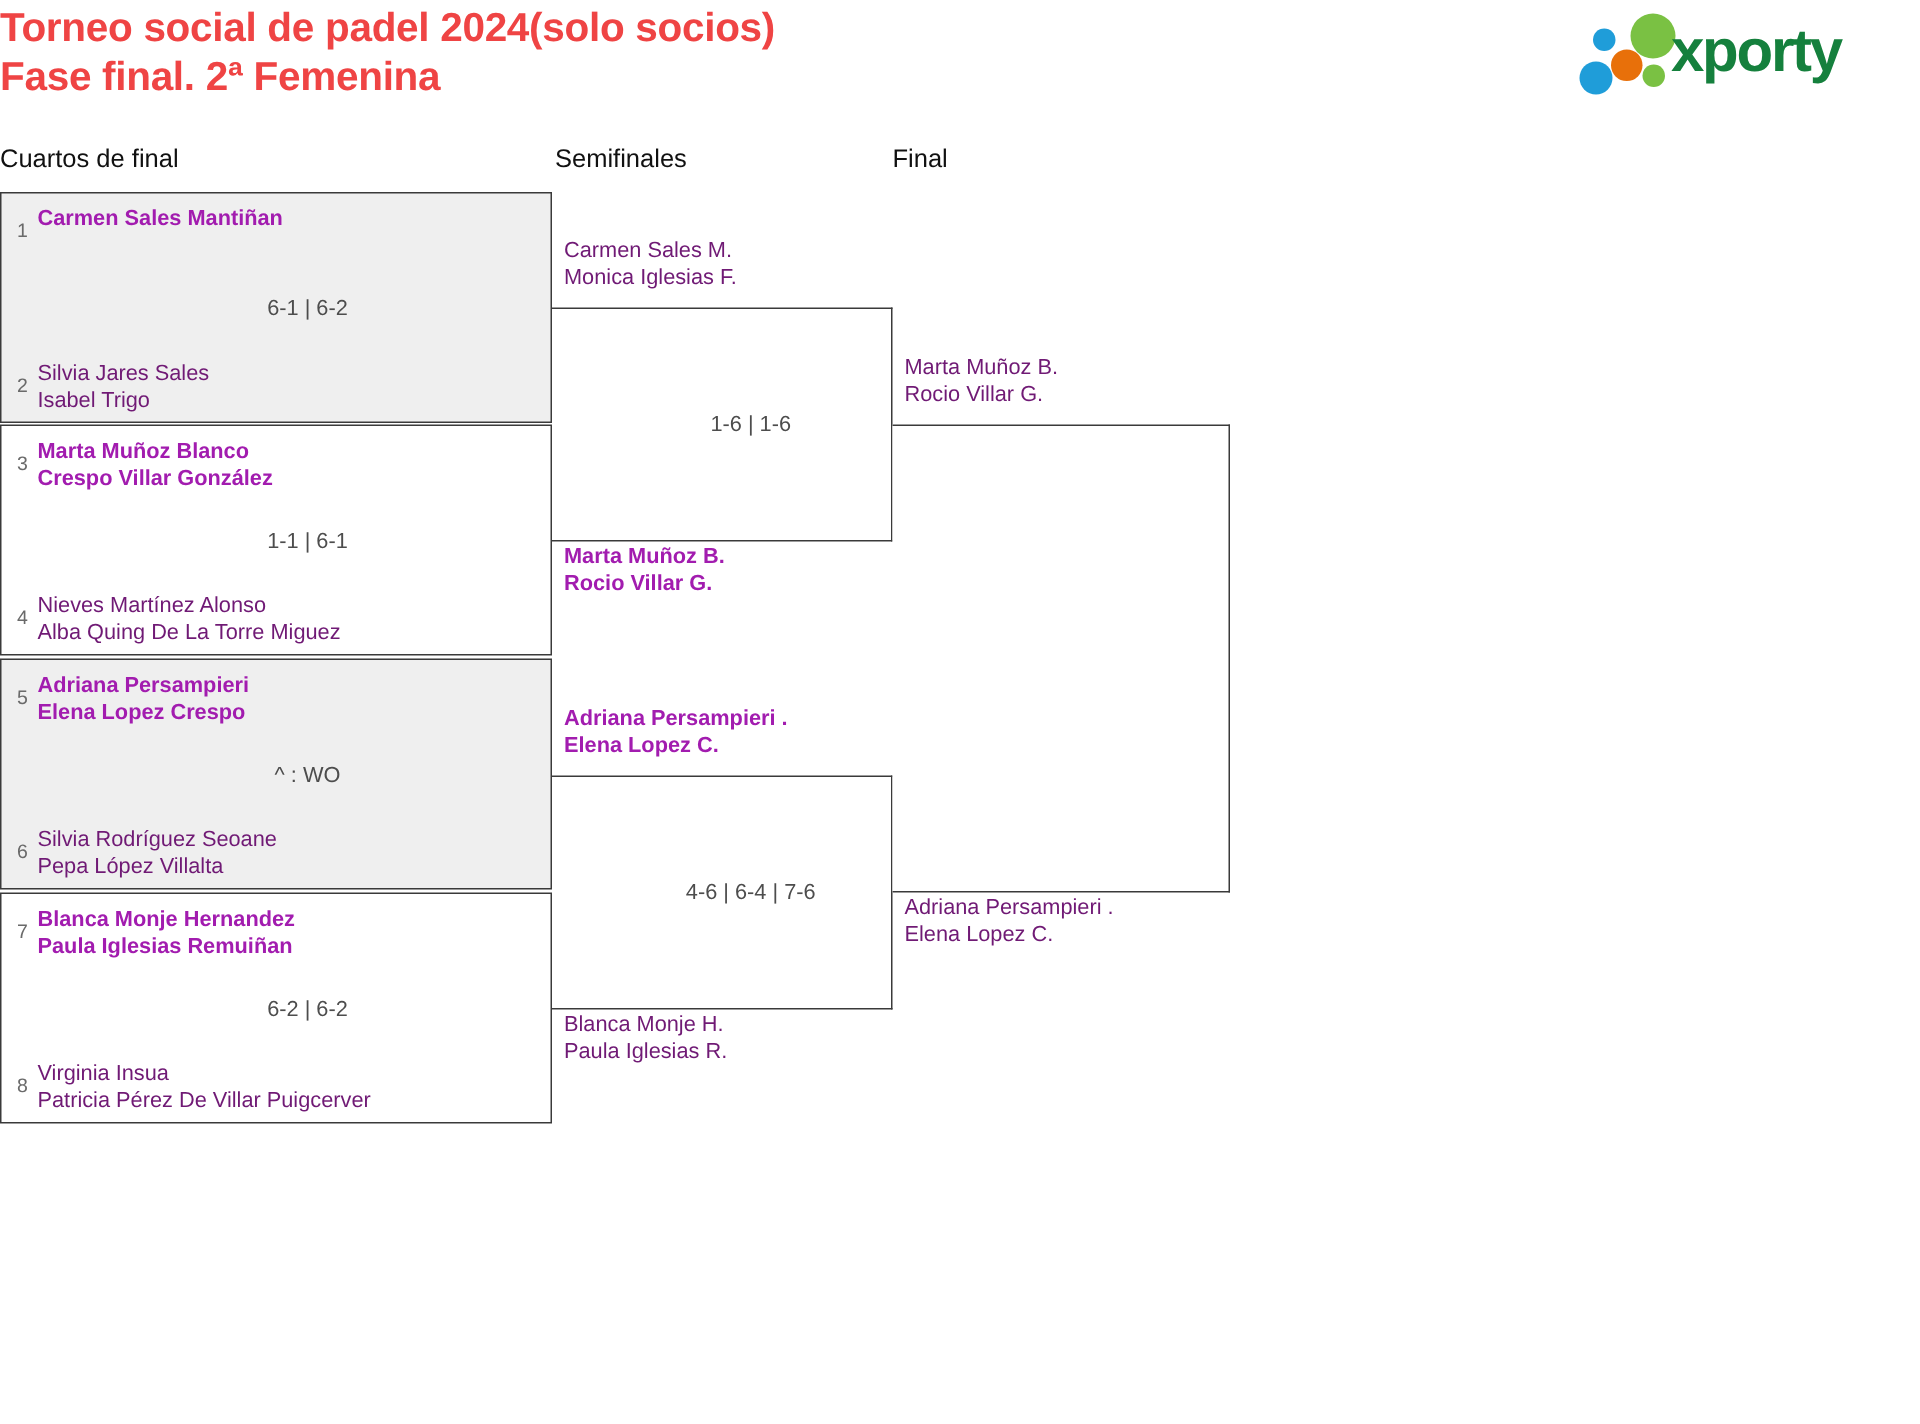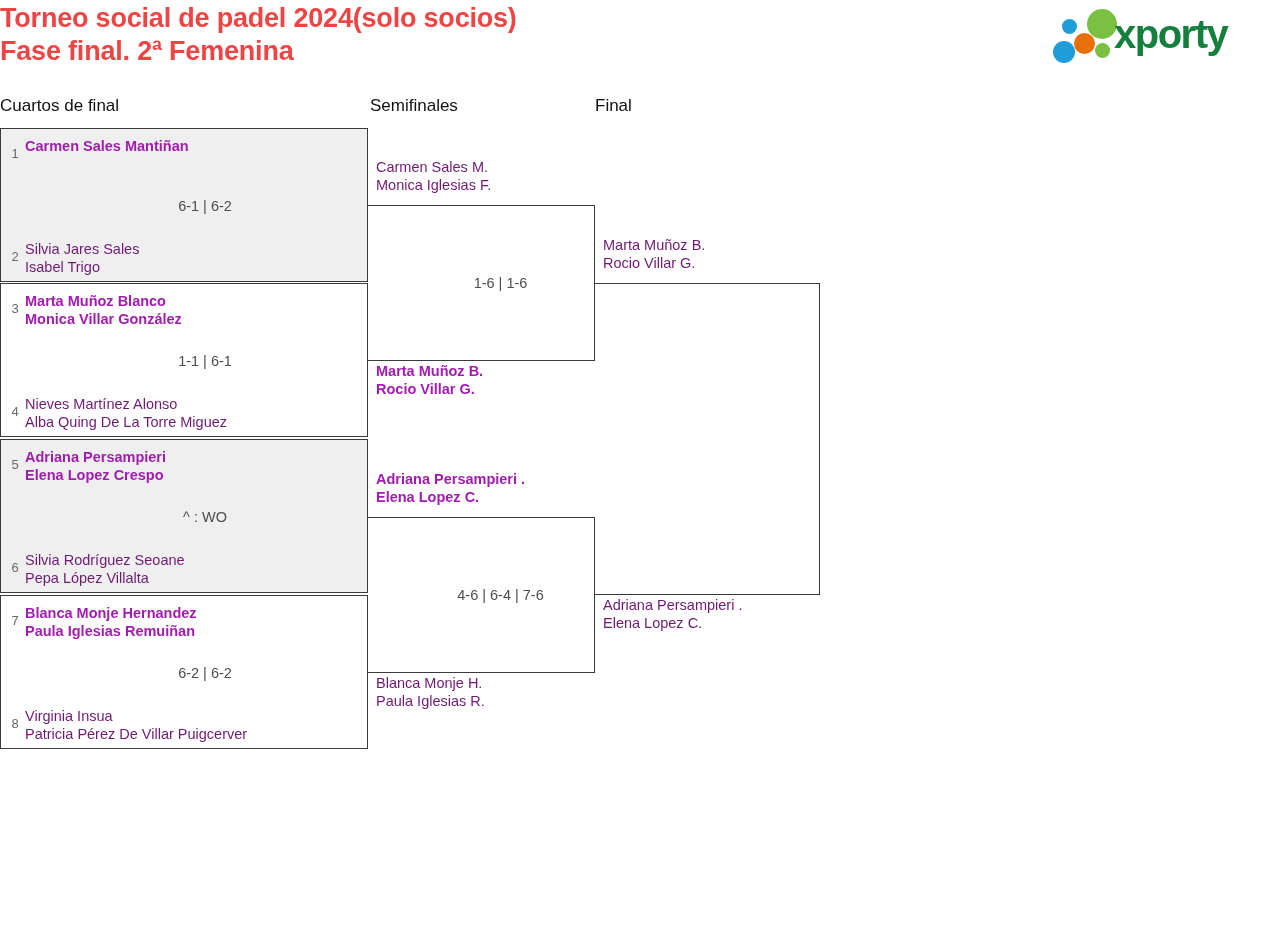--- a/index.html
+++ b/index.html
@@ -230,21 +230,21 @@
     <div class="team bot lose">
       <div>Silvia Jares Sales</div>
       <div>Isabel Trigo</div>
     </div>
   </div>
 
   <div id="qf-1" class="qf plain">
     <span class="seed top">3</span>
     <div class="team top win">
       <div>Marta Muñoz Blanco</div>
-      <div>Monica Villar González</div>
+      <div>Crespo Villar González</div>
     </div>
     <div class="score">1-1 | 6-1</div>
     <span class="seed bot">4</span>
     <div class="team bot lose">
       <div>Nieves Martínez Alonso</div>
       <div>Alba Quing De La Torre Miguez</div>
     </div>
   </div>
 
   <div id="qf-2" class="qf shaded">

